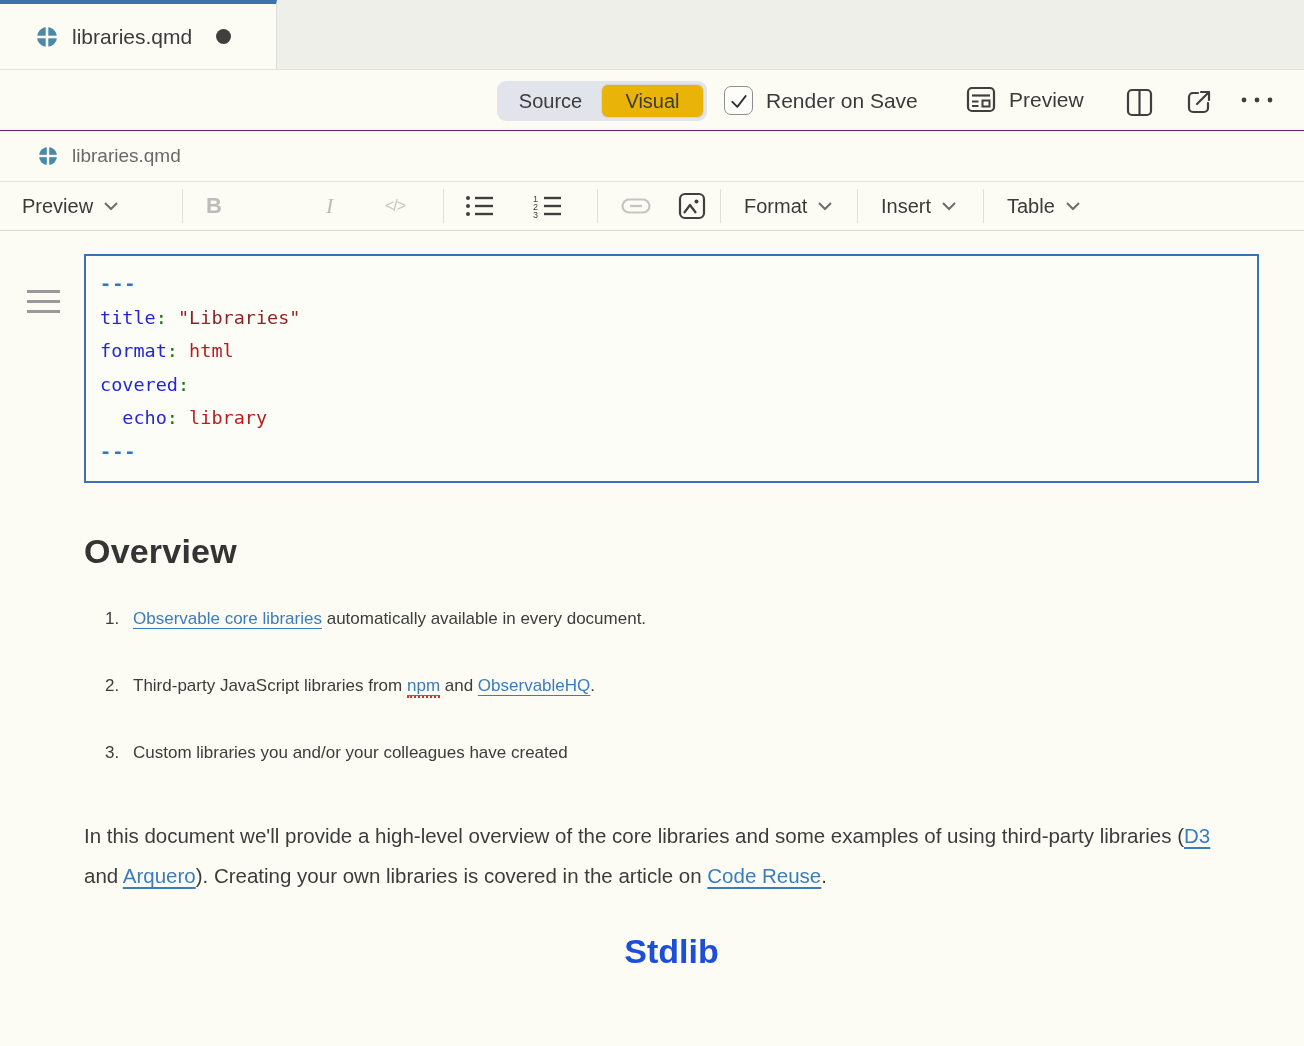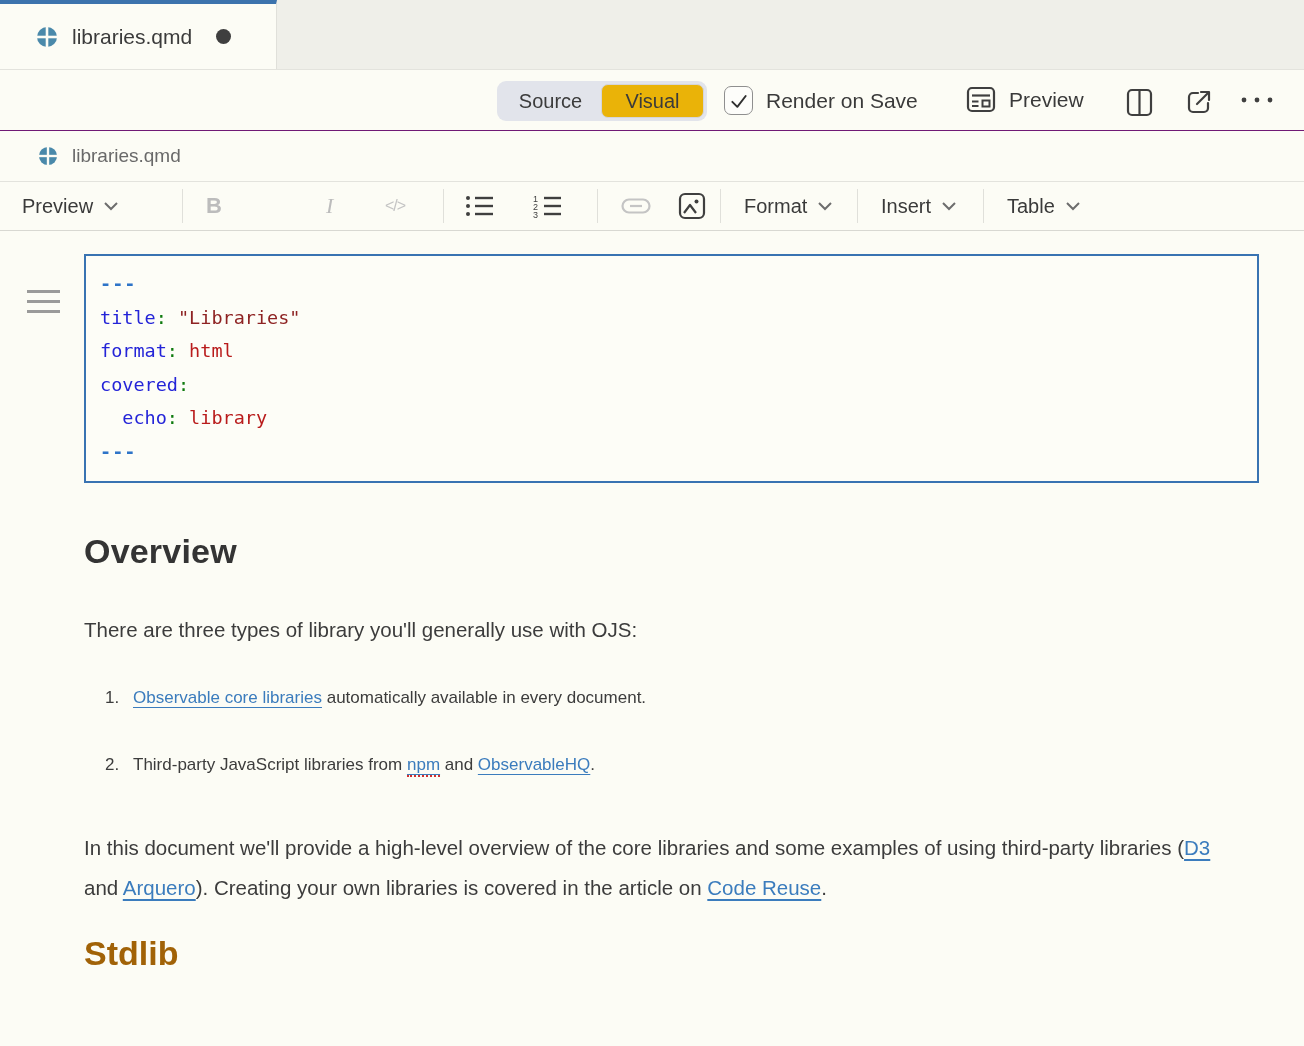--- a/index.html
+++ b/index.html
@@ -60,21 +60,21 @@
   .tok-string{ color:#8e2323; }
 
   h1.doc-h1 { margin-top:49px; font-size:34px; font-weight:700; color:#343434; letter-spacing:.2px; }
   .doc-p { margin-top:39px; font-size:20.5px; line-height:40px; color:#3c3c3c; max-width:1145px; }
   .doc-list { margin-top:28px; }
   .list-item { padding-left:21px; font-size:17px; line-height:40px; color:#3c3c3c; margin-bottom:27px; }
   .list-num { display:inline-block; min-width:28px; }
   .doc-link { color:#3b7cbd; text-decoration:underline; text-underline-offset:4px; cursor:pointer; }
   .misspelled { border-bottom:2px dotted #d03030; padding-bottom:1px; }
   .para2 { margin-top:43px; }
-  h2.doc-h2 { margin-top:26px; font-size:34px; font-weight:700; color:#a16207; }
+  h2.doc-h2 { margin-top:36px; font-size:34px; font-weight:700; color:#1d4ed8;text-align:center; }
 
   svg { display:block; }
 </style>
 </head>
 <body>
 
 <div class="tab-bar">
   <div class="tab">
     <span>
       <svg width="22" height="22" viewBox="0 0 22 22">
@@ -231,23 +231,23 @@
       <div><span class="tok-dash" style="white-space: pre;">---</span></div>
       <div><span class="tok-key" style="white-space: pre;">title</span><span class="tok-colon" style="white-space: pre;">:</span><span class="tok-plain" style="white-space: pre;"> </span><span class="tok-string" style="white-space: pre;">"Libraries"</span></div>
       <div><span class="tok-key" style="white-space: pre;">format</span><span class="tok-colon" style="white-space: pre;">:</span><span class="tok-plain" style="white-space: pre;"> html</span></div>
       <div><span class="tok-key" style="white-space: pre;">covered</span><span class="tok-colon" style="white-space: pre;">:</span></div>
       <div><span class="tok-plain" style="white-space: pre;">  </span><span class="tok-key" style="white-space: pre;">echo</span><span class="tok-colon" style="white-space: pre;">:</span><span class="tok-plain" style="white-space: pre;"> library</span></div>
       <div><span class="tok-dash" style="white-space: pre;">---</span></div>
     </div>
 
   <h1 class="doc-h1">Overview</h1>
 
-  <p class="doc-p">There are three types of library you'll generally use with OJS:</p>
 
   <div class="doc-list">
       <div class="list-item"><span class="list-num">1.</span><span><a class="doc-link" href="#">Observable core libraries</a><span> automatically available in every document.</span></span></div>
       <div class="list-item"><span class="list-num">2.</span><span><span>Third-party JavaScript libraries from </span><a class="doc-link misspelled" href="#">npm</a><span> and </span><a class="doc-link" href="#">ObservableHQ</a><span>.</span></span></div>
+      <div class="list-item"><span class="list-num">3.</span><span><span>Custom libraries you and/or your colleagues have created</span></span></div>
     </div>
 
   <p class="doc-p para2"><span>In this document we'll provide a high-level overview of the core libraries and some examples of using third-party libraries (</span><a class="doc-link" href="#">D3</a><span> and </span><a class="doc-link" href="#">Arquero</a><span>). Creating your own libraries is covered in the article on </span><a class="doc-link" href="#">Code Reuse</a><span>.</span></p>
 
   <h2 class="doc-h2">Stdlib</h2>
 </div>
 
 </body></html>

